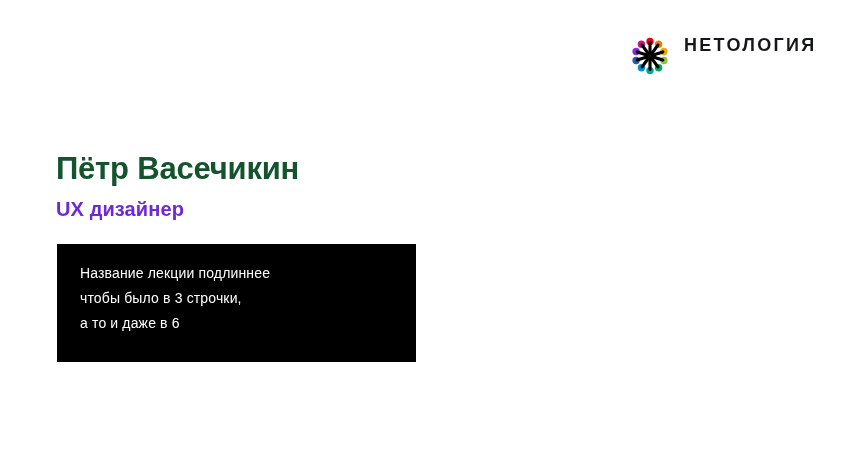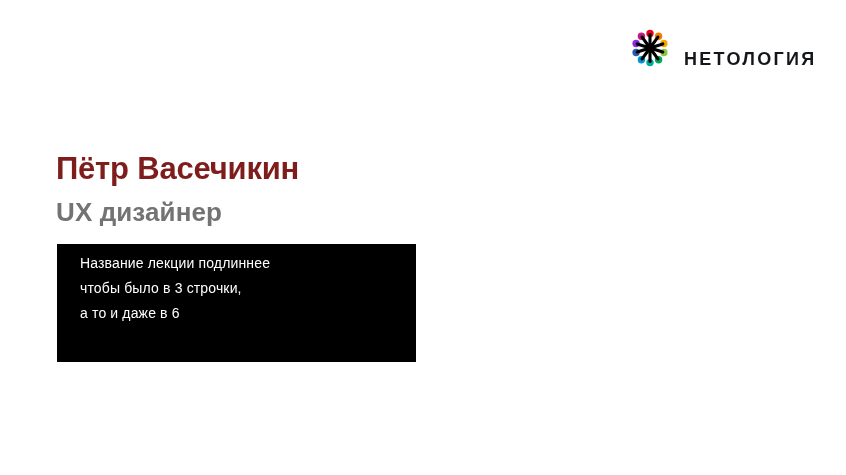--- a/index.html
+++ b/index.html
@@ -16,24 +16,24 @@
     position: relative;
     width: 846px;
     height: 475px;
     background: #ffffff;
     overflow: hidden;
   }
 
   
   .brand {
     position: absolute;
-    top: 28px;
+    top: 36px;
     left: 630px;
     display: flex;
-    align-items: flex-end;
+    align-items: flex-start;
     gap: 14px;
   }
   .brand-mark {
     width: 40px;
     height: 40px;
     display: block;
     flex: none;
   }
   .brand-wordmark {
     font-family: "Liberation Sans", sans-serif;
@@ -49,45 +49,45 @@
   .speaker {
     position: absolute;
     left: 56px;
     top: 152px;
     width: 600px;
   }
   .speaker-name {
     font-family: "Liberation Sans", sans-serif;
     font-size: 31px;
     font-weight: bold;
-    color: #7f1d1d;
+    color: #14532d;
     letter-spacing: -0.2px;
     line-height: 1.12;
     margin: 0;
   }
   .speaker-role {
     font-family: "Liberation Sans", sans-serif;
-    font-size: 26px;
+    font-size: 20px;
     font-weight: bold;
-    color: #737373;
+    color: #6d28d9;
     letter-spacing: 0.1px;
     line-height: 1.15;
     margin: 11px 0 0 0;
   }
 
   
   .title-card {
     position: absolute;
     left: 57px;
     top: 244px;
     width: 359px;
     height: 118px;
     background: #000000;
     box-sizing: border-box;
-    padding: 7px 22px 0 23px;
+    padding: 17px 22px 0 23px;
   }
   .title-line {
     font-family: "Liberation Sans", sans-serif;
     font-size: 14px;
     font-weight: normal;
     color: #ffffff;
     line-height: 25px;
     letter-spacing: 0.15px;
     white-space: nowrap;
   }

